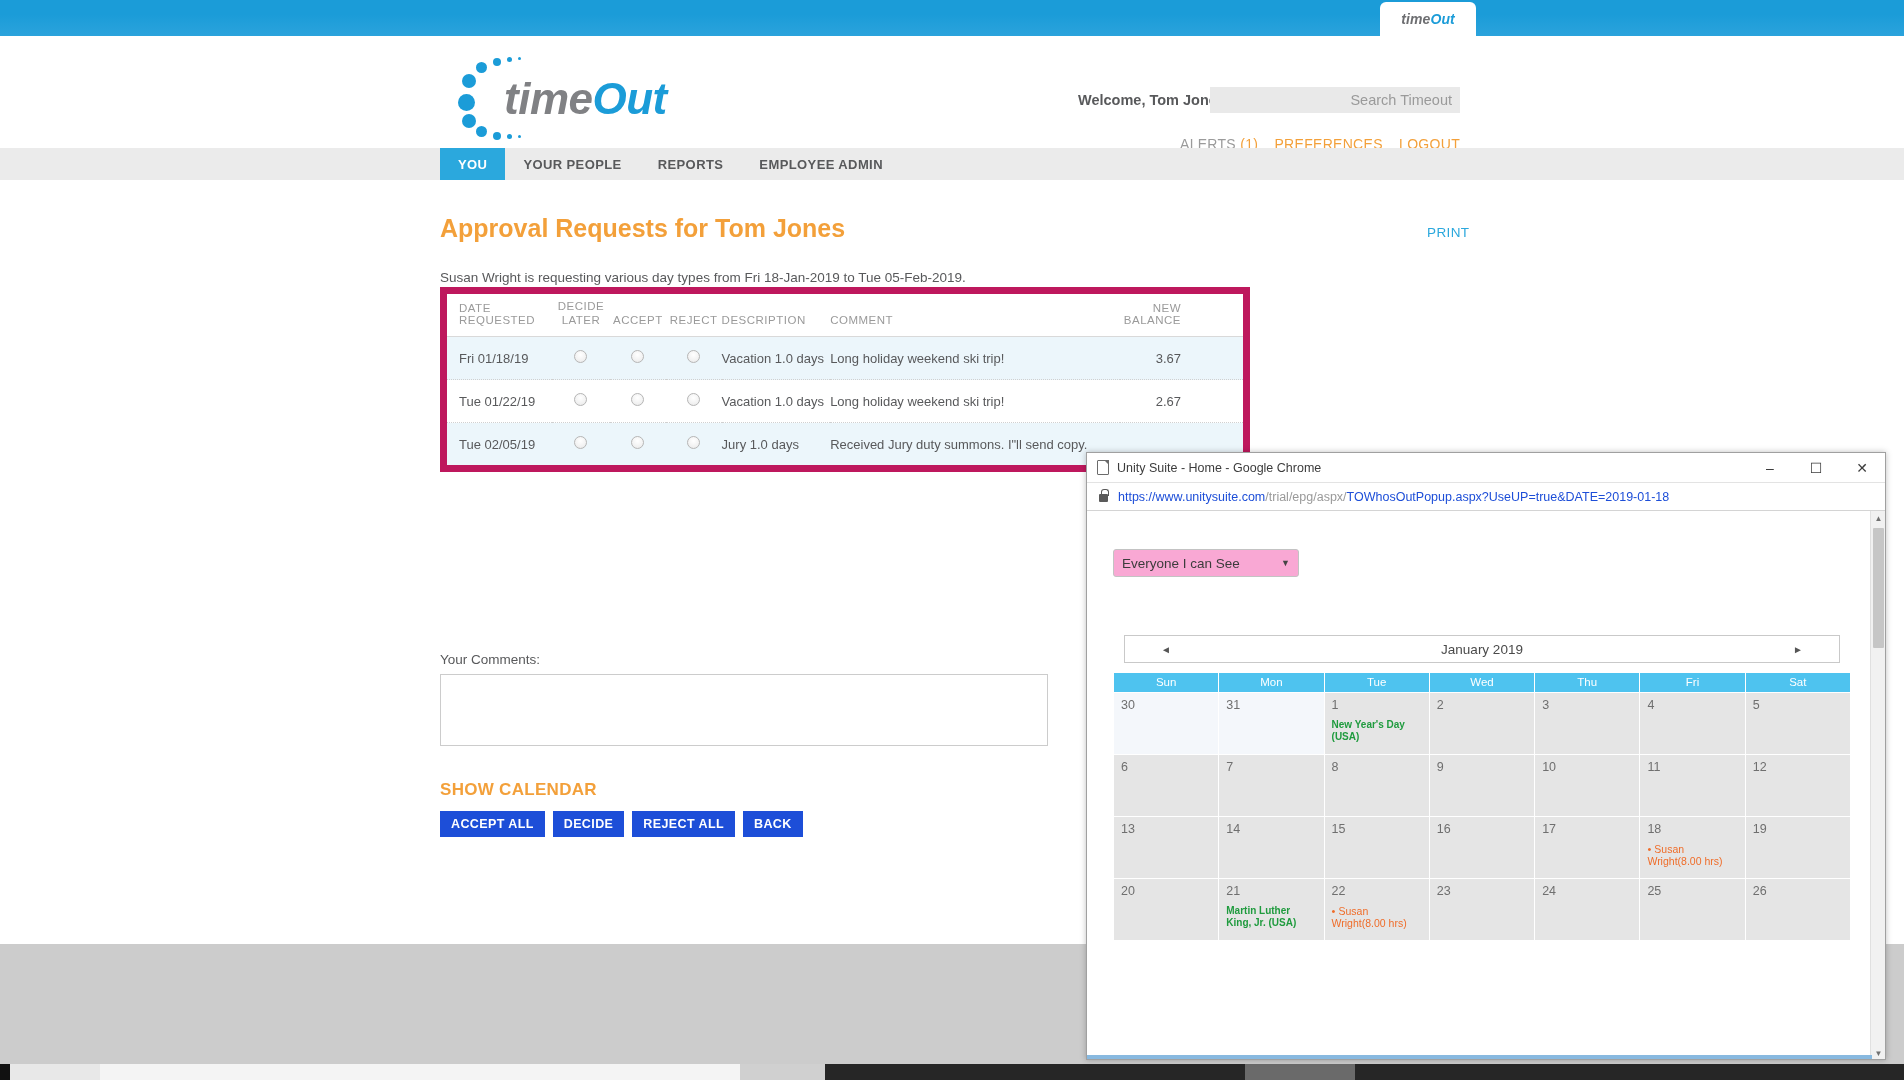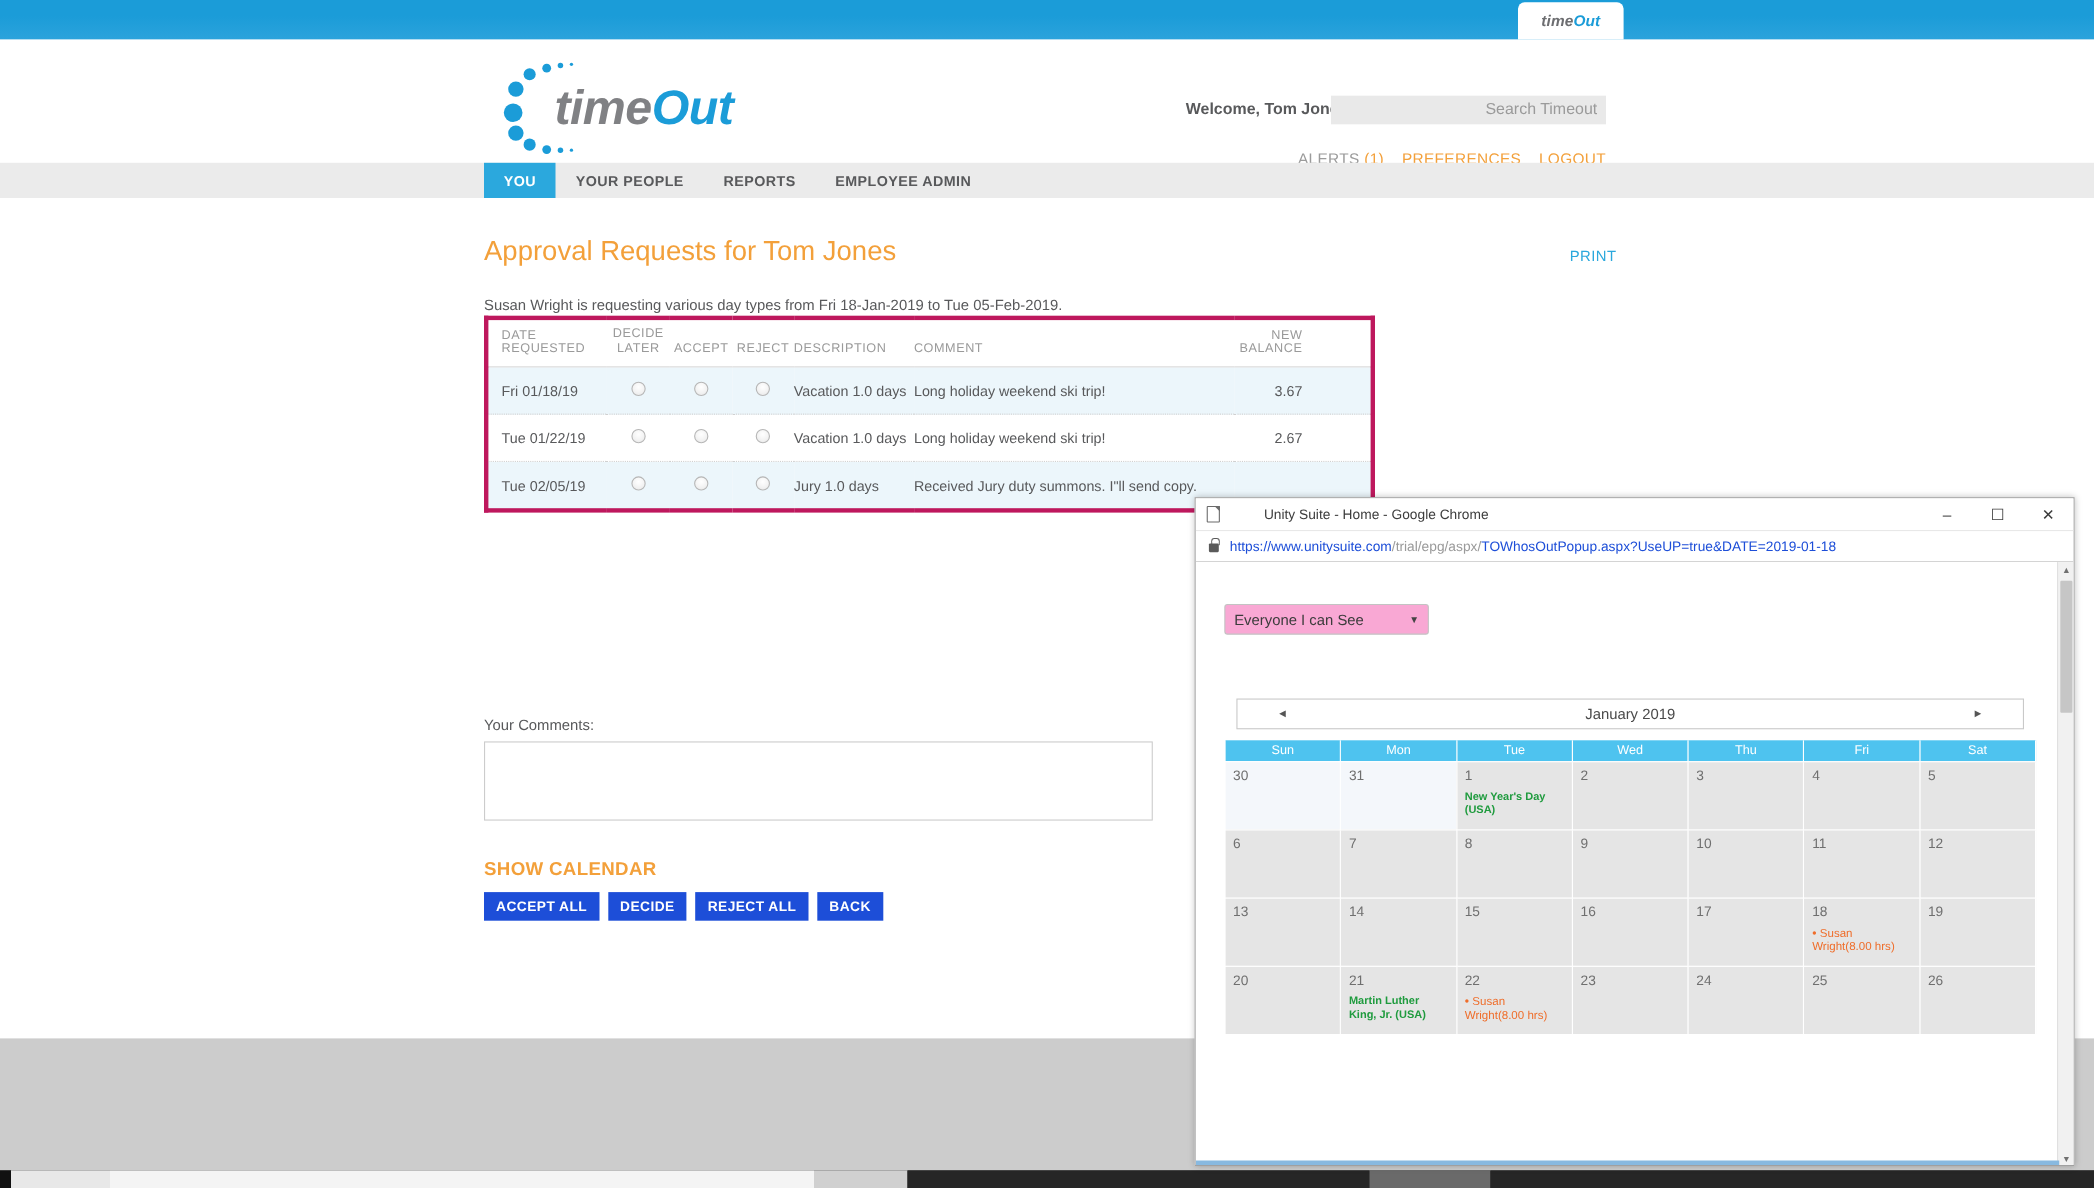--- a/index.html
+++ b/index.html
@@ -75,35 +75,35 @@
     display: flex; align-items: center; padding: 0 18px;
     font-size: 13px; font-weight: bold; color: #58595b;
     letter-spacing: .4px; cursor: pointer;
   }
   .nav-tab.active { background: #2ba8dd; color: #ffffff; }
 
   
   #content { position: relative; }
   #page-title {
     position: absolute; left: 440px; top: 34px;
-    font-size: 25px; color: #f3a03a; font-weight: normal;
+    font-size: 25px; color: #f3a03a; font-weight: bold;
   }
   #print-link {
     position: absolute; left: 1427px; top: 45px;
     font-size: 13.5px; color: #2ba8dd; letter-spacing: .4px; cursor: pointer;
   }
   #request-summary {
     position: absolute; left: 440px; top: 90px;
     font-size: 13.5px; color: #58595b;
   }
 
   
   #approval-table {
     position: absolute; left: 440px; top: 107px;
-    width: 810px; border: 4px solid #be185d; border-collapse: collapse;
+    width: 810px; border: 7px solid #be185d; border-collapse: collapse;
     background: #ffffff;
   }
   #approval-table th {
     font-size: 11.5px; color: #9a9a9a; font-weight: normal;
     letter-spacing: .5px; text-align: left;
     padding: 6px 0 10px 0; vertical-align: bottom;
     border-bottom: 1px solid #d9d9d9;
   }
   #approval-table td {
     font-size: 13px; color: #58595b; padding: 13px 0;
@@ -166,21 +166,21 @@
 
   
   #popup {
     position: absolute; left: 1086px; top: 452px; width: 800px; height: 608px;
     background: #ffffff; border: 1px solid #a0a0a0;
     box-shadow: 0 0 6px rgba(0,0,0,.25);
     overflow: hidden;
   }
   #popup-titlebar {
     height: 30px; background: #ffffff; border-bottom: 1px solid #e3e3e3;
-    display: flex; align-items: center; padding-left: 10px; gap: 32px;
+    display: flex; align-items: center; padding-left: 10px;
   }
   #popup-page-icon {
     width: 12px; height: 15px; border: 1px solid #6b6b6b; border-radius: 1px;
     margin-right: 8px; position: relative; background: #fff;
   }
   #popup-page-icon:after{
     content:""; position:absolute; right:-1px; top:-1px;
     border-left:5px solid transparent; border-top:5px solid #6b6b6b;
   }
   #popup-title { font-size: 12.5px; color: #3c3c3c; }

